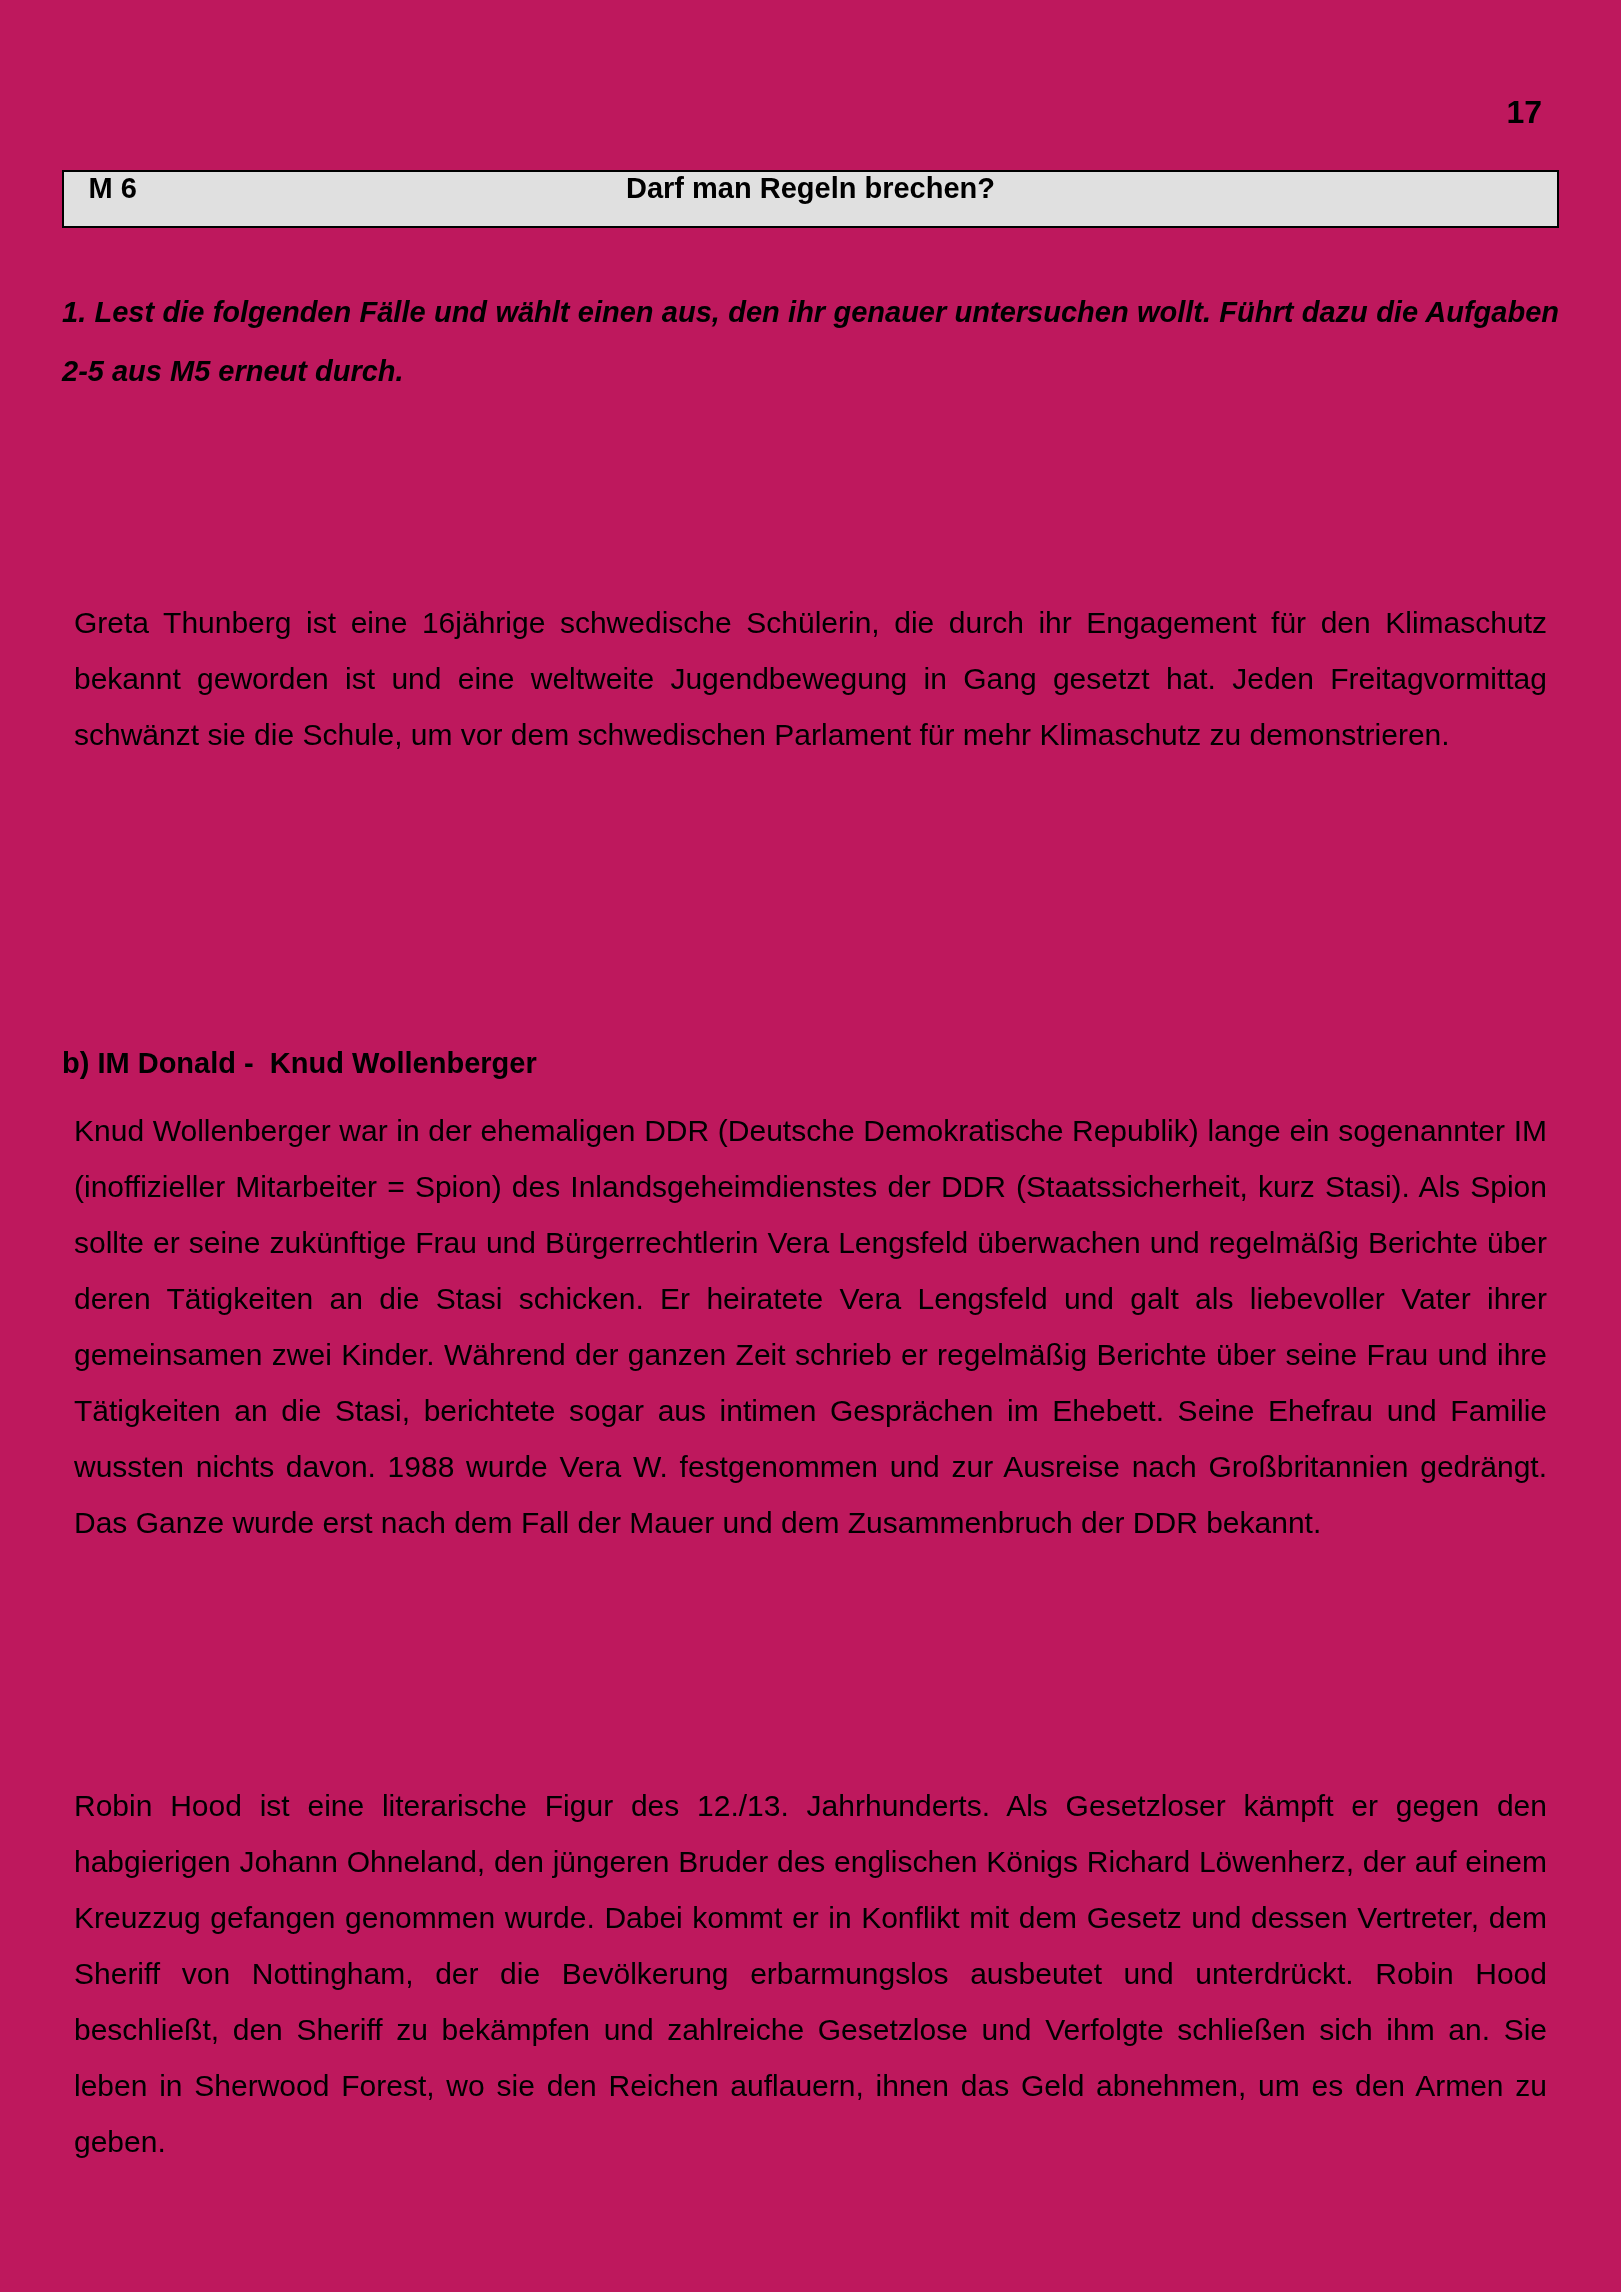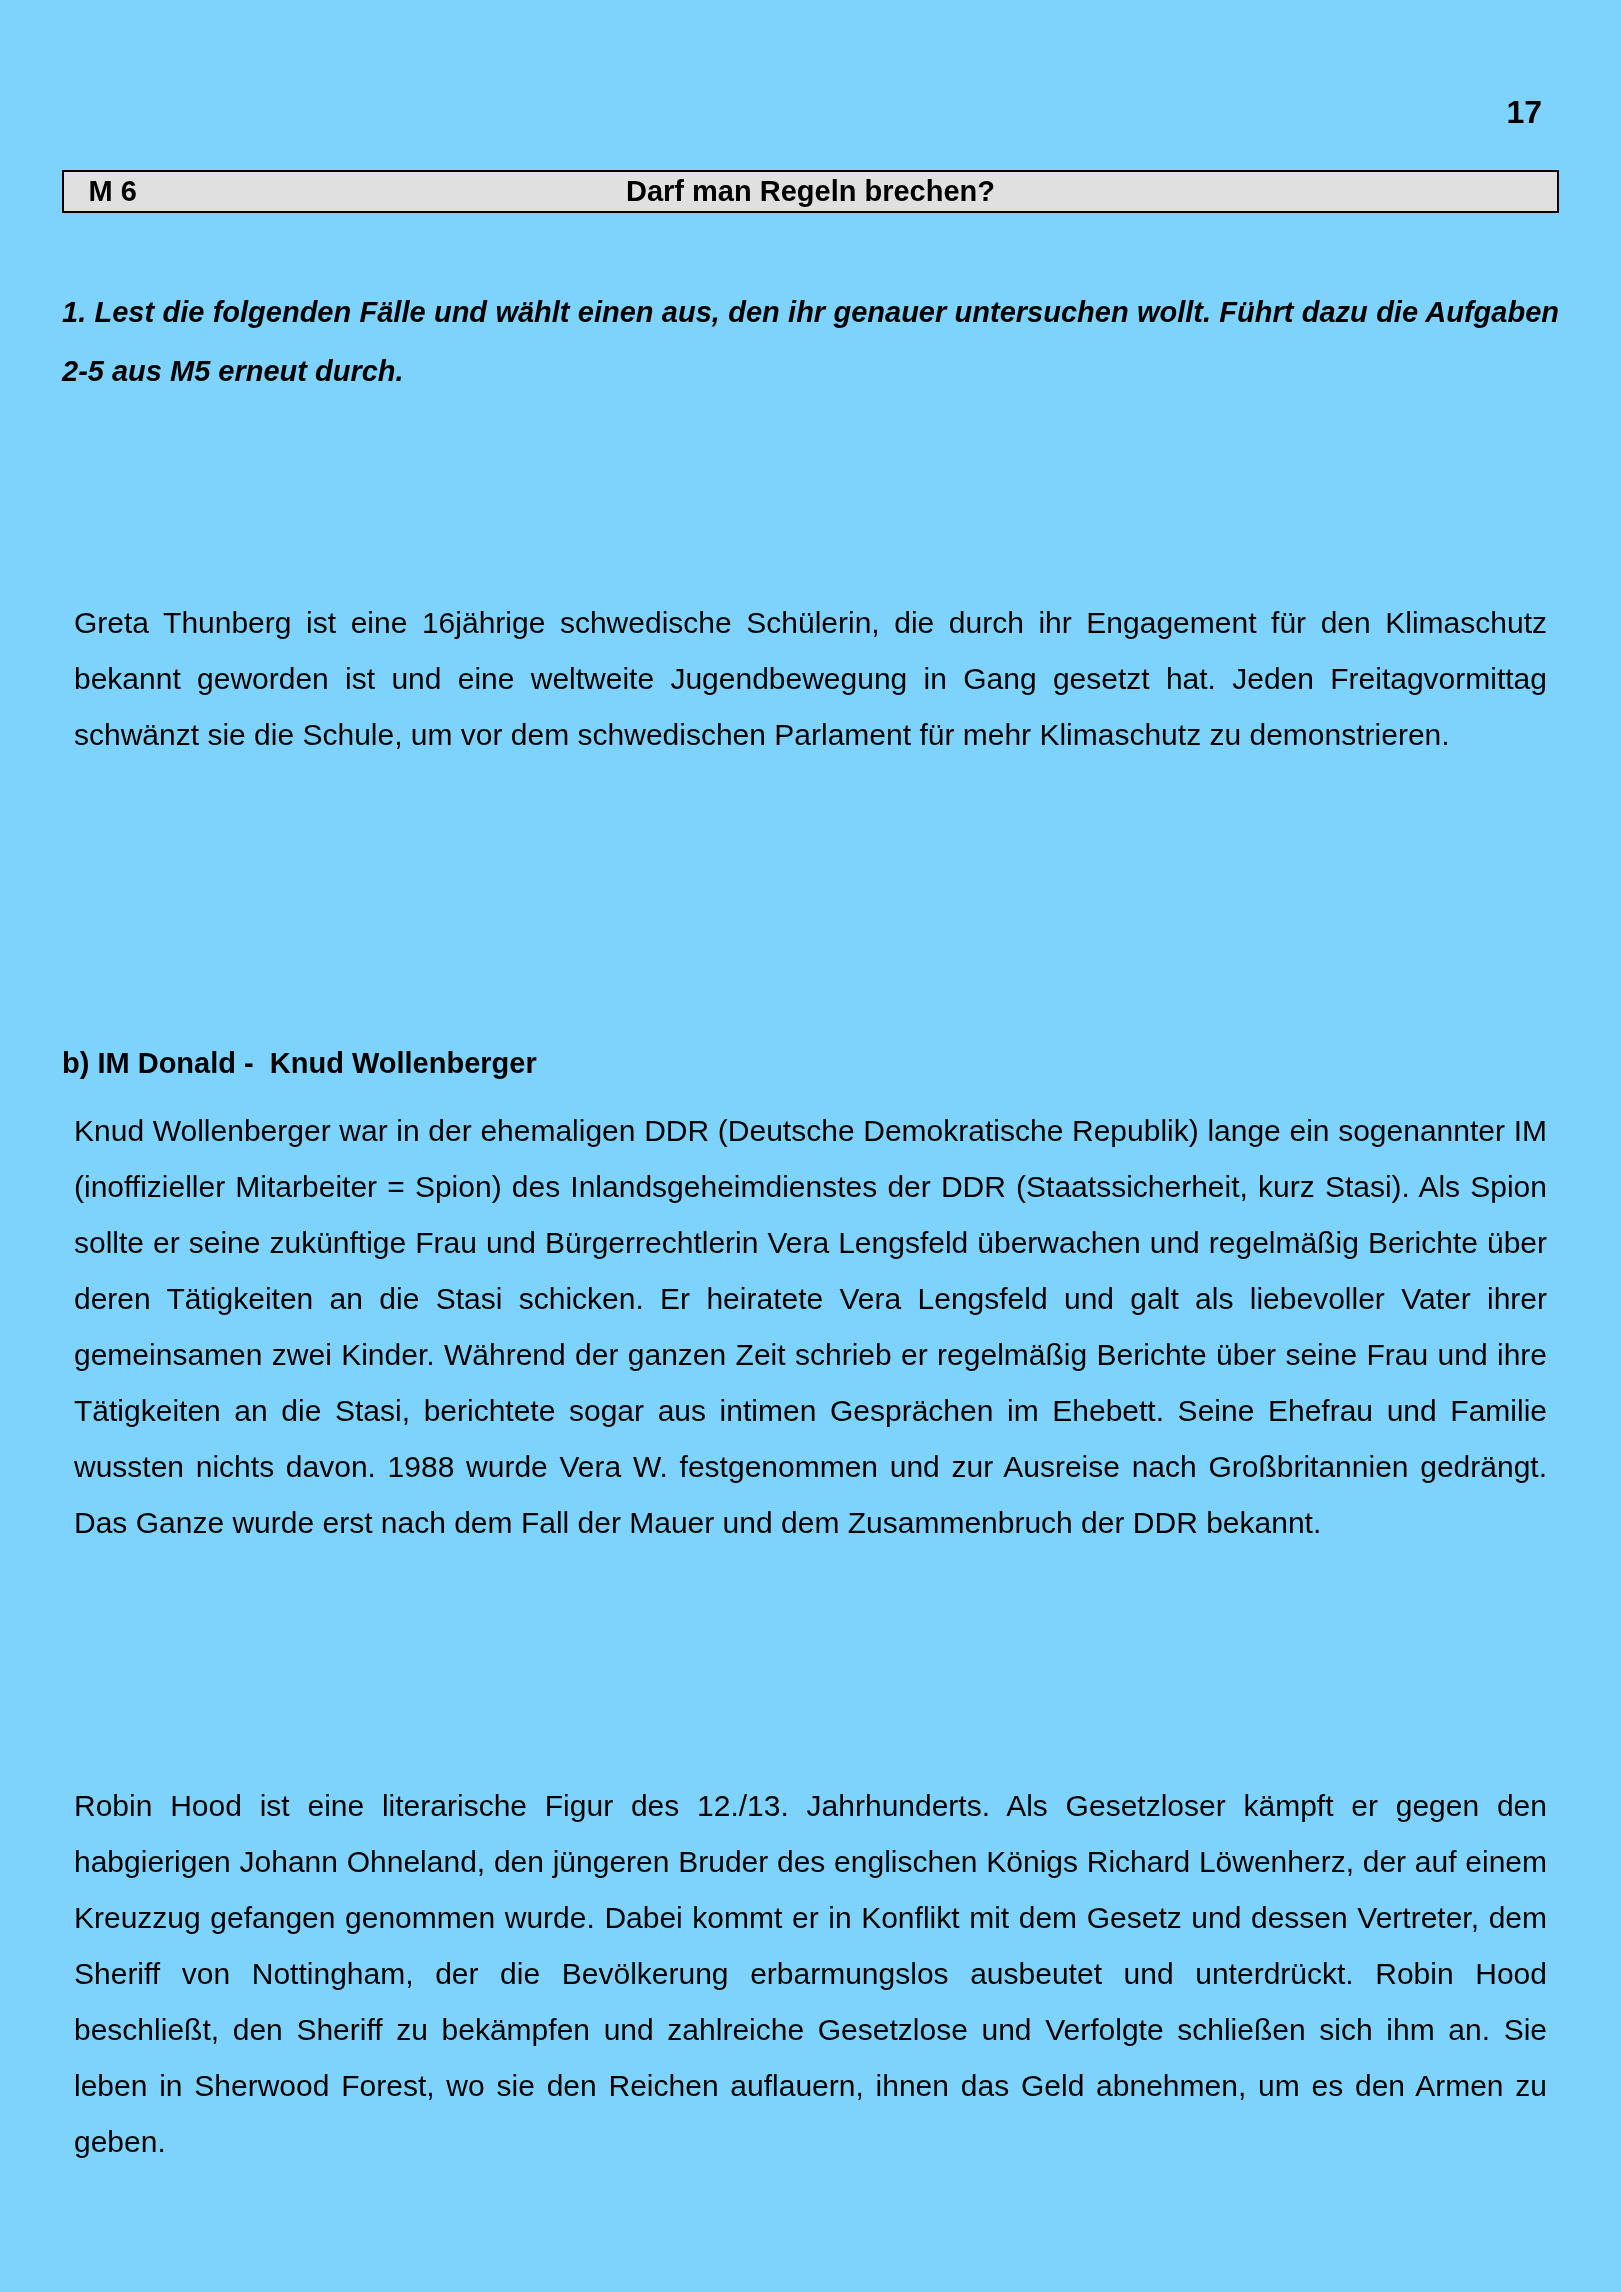--- a/index.html
+++ b/index.html
@@ -11,41 +11,40 @@
     position: relative;
     width: 1621px;
     height: 2293px;
     font-family: "Liberation Sans", "DejaVu Sans", sans-serif;
     color: #000000;
     overflow: hidden;
   }
   .page {
     position: absolute;
     inset: 0;
-    background: #7dd3fc;
+    background: #be185d;
   }
   .page-number {
     position: absolute;
     top: 96px;
     right: 79px;
     font-size: 32px;
     font-weight: bold;
     line-height: 1;
   }
   .header-bar {
     position: absolute;
     top: 170px;
     left: 62px;
     width: 1497px;
-    height: 43px;
+    height: 58px;
     box-sizing: border-box;
     background: #e0e0e0;
     border: 2.9px solid #000000;
     display: flex;
-    align-items: center;
   }
   .header-code {
     position: absolute;
     left: 24.5px;
     font-size: 29px;
     font-weight: bold;
     white-space: pre;
   }
   .header-title {
     width: 100%;

